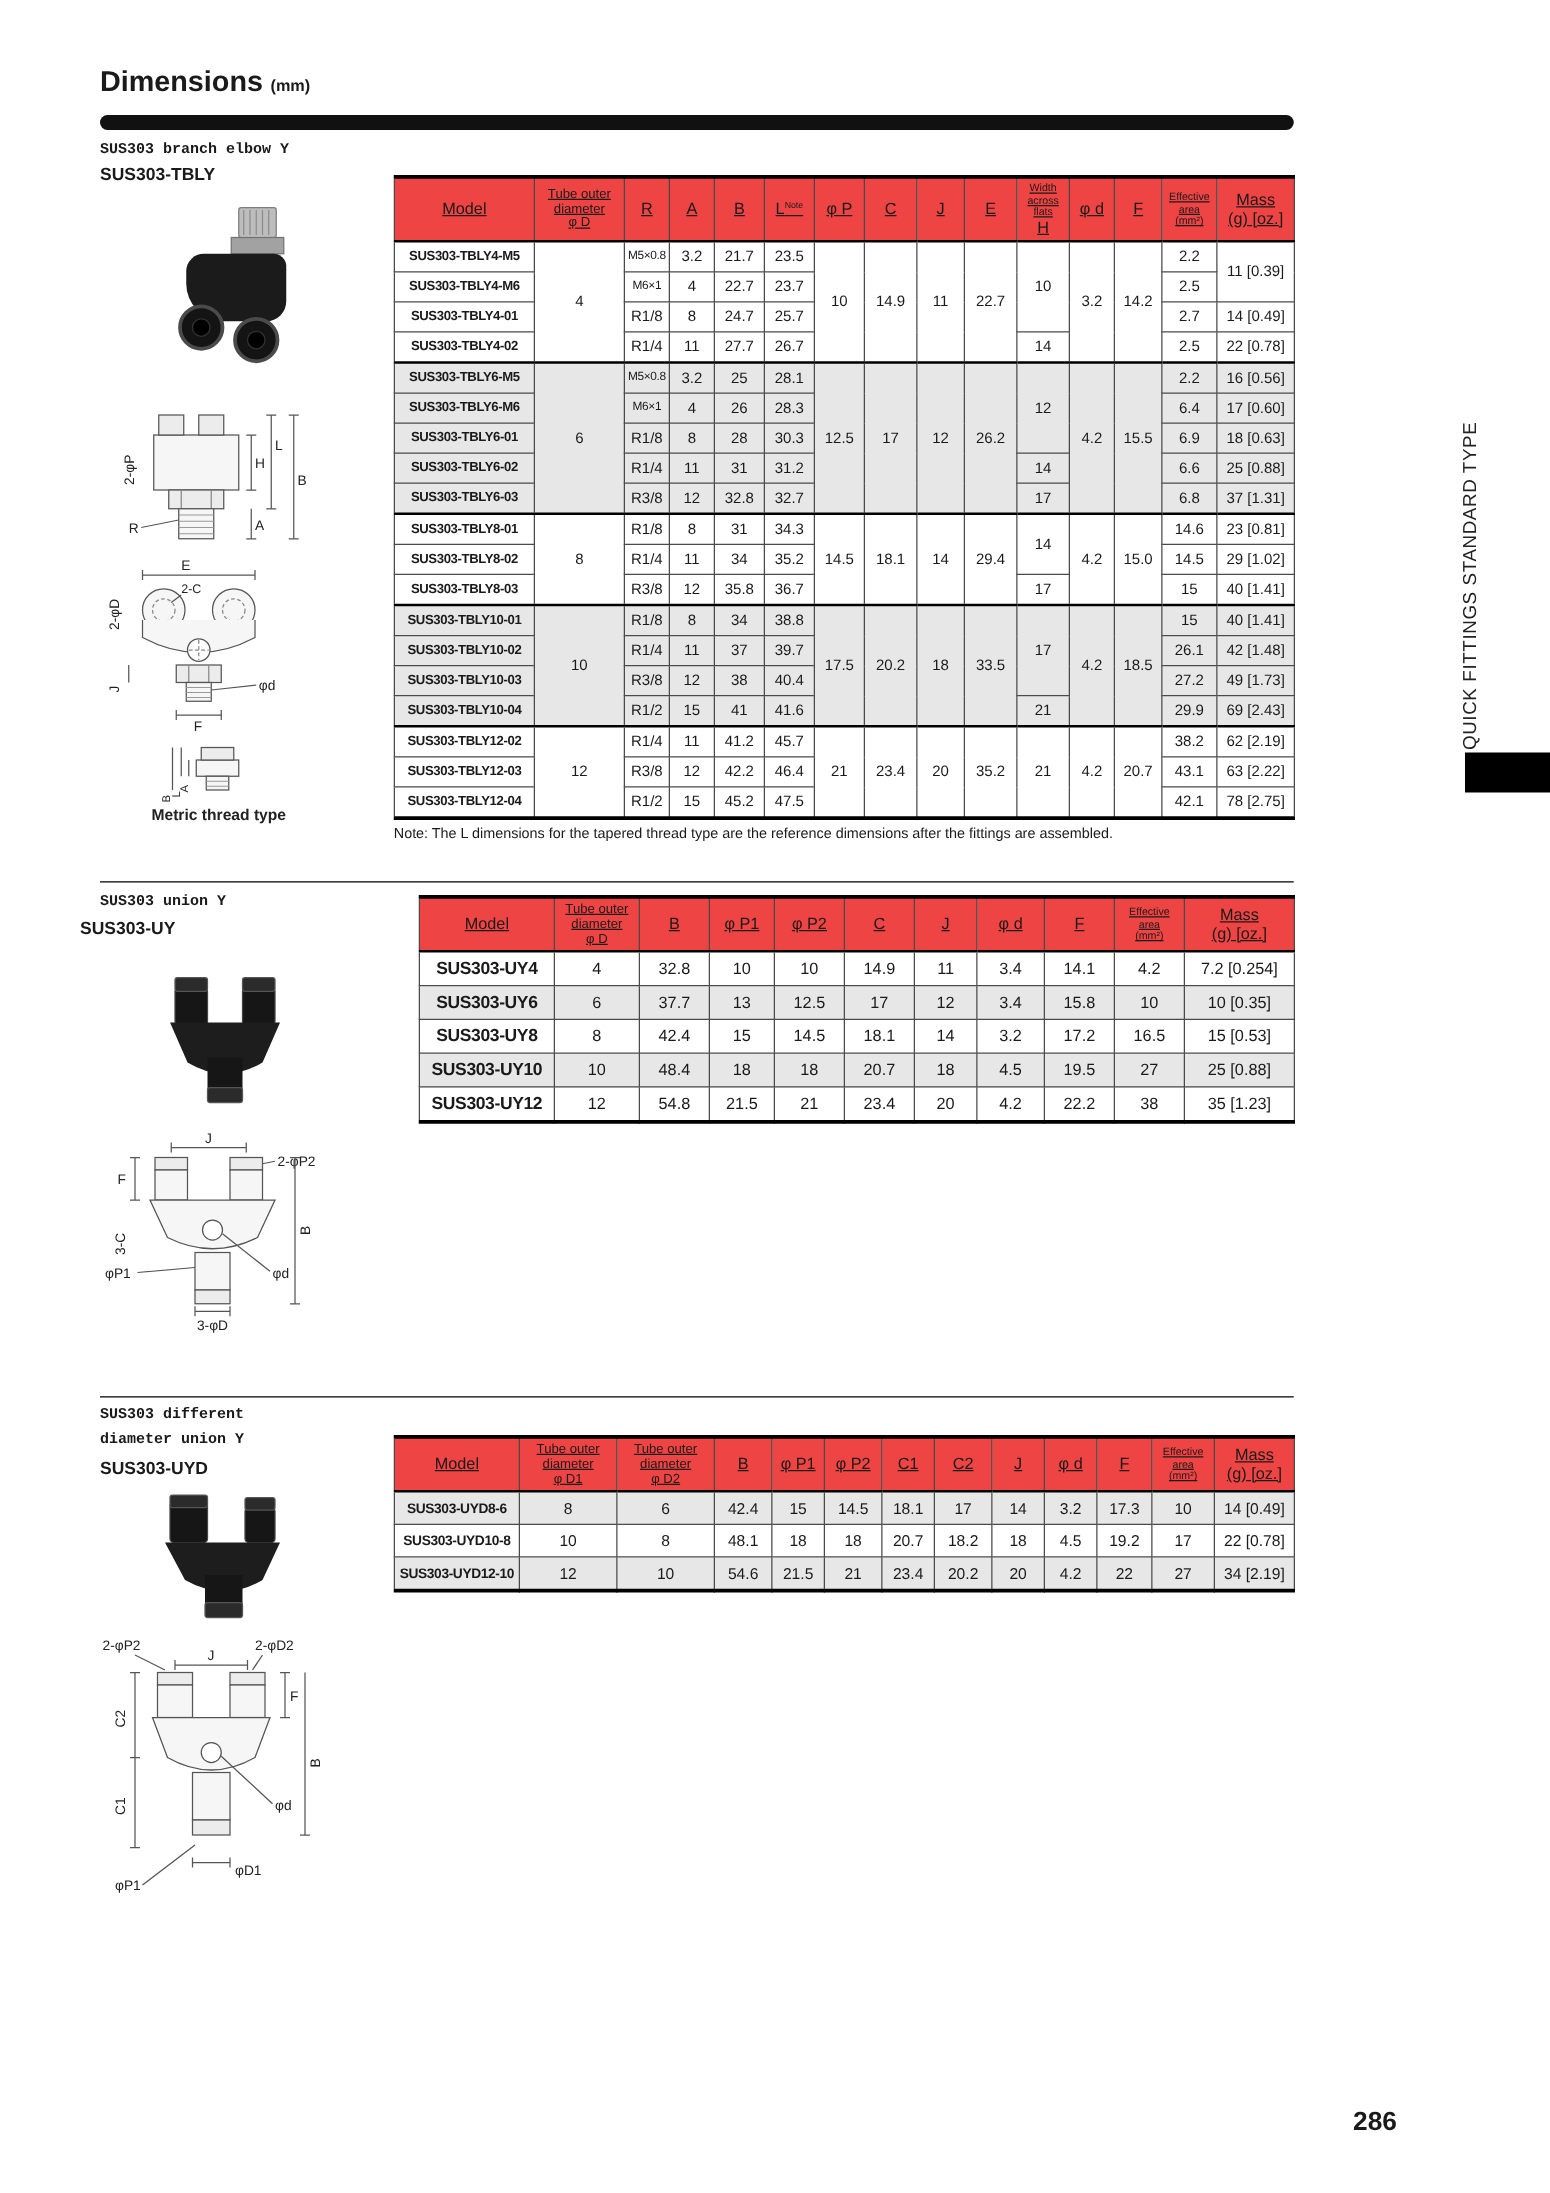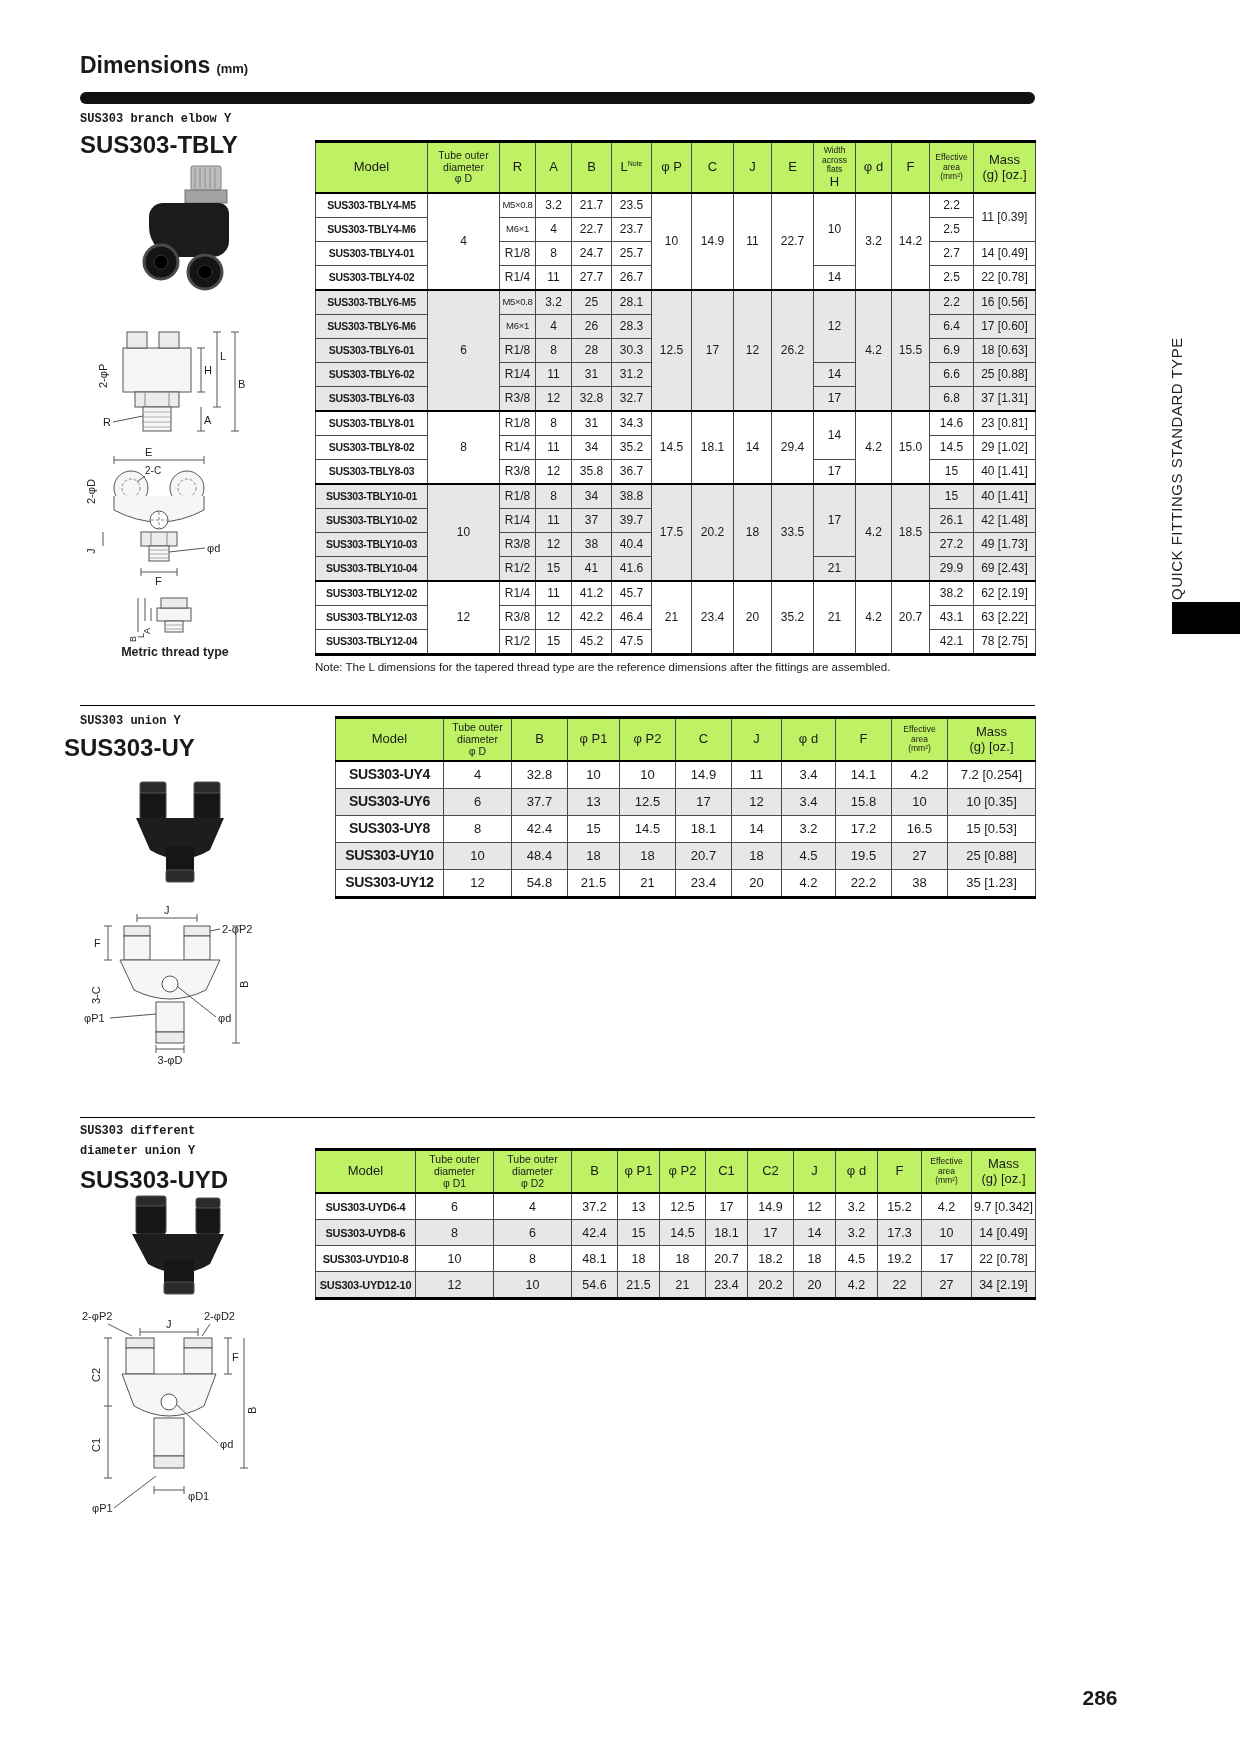--- a/index.html
+++ b/index.html
@@ -3,30 +3,30 @@
 <meta charset="utf-8">
 <style>
   html,body{margin:0;padding:0;background:#fff;}
   .page{position:relative;width:1240px;height:1754px;background:#ffffff;
         font-family:"Liberation Sans",sans-serif;color:#1a1a1a;overflow:hidden;}
   .abs{position:absolute;}
   .title{font-size:23px;font-weight:bold;letter-spacing:0;}
   .title .unit{font-size:13px;font-weight:bold;margin-left:6px;}
   .bar{background:#111;border-radius:7px;}
   .sec-h1{font-size:12px;font-weight:bold;font-family:Liberation Mono, monospace;}
-  .sec-h2{font-size:24px;font-weight:bold;}
+  .sec-h2{font-size:14px;font-weight:bold;}
   .rule{border-top:1.5px solid #000;}
   .note{font-size:11.5px;margin-top:5px;}
   
   table.dim{border-collapse:collapse;table-layout:fixed;width:100%;
             border-top:3px solid #000;border-bottom:3px solid #000;}
   table.dim th,table.dim td{border:1px solid #4a4a4a;text-align:center;vertical-align:middle;
             padding:0 1px;line-height:1.12;}
-  table.dim thead th{background:#bef264;font-weight:normal;font-size:11px;
-            border-bottom:2.5px solid #000;padding:3px 1px;}
+  table.dim thead th{background:#ef4444;font-weight:normal;font-size:11px;
+            border-bottom:2.5px solid #000;padding:3px 1px;text-decoration:underline;}
   table.dim thead th.mid div{font-size:10.5px;}
   table.dim thead th.tiny div{font-size:8.5px;}
   table.dim thead th div.lg{font-size:13px;}
   table.dim thead th sup{font-size:7px;}
   table.dim thead th span.lg{font-size:13px;}
   tr.shade td{background:#e7e7e7;}
   tr.grp td{border-top:2px solid #000;}
   td.model{text-align:left;font-weight:bold;letter-spacing:-0.3px;padding-left:3px;}
   td.sm{font-size:9.5px !important;letter-spacing:-0.3px;}
   .t1 td{height:23px;font-size:12px;}
@@ -755,35 +755,20 @@
                 <div>area</div>
                 <div>(mm²)</div>
               </th>
               <th>
                 <div class="lg">Mass</div>
                 <div class="lg">(g) [oz.]</div>
               </th>
             </tr>
           </thead>
           <tbody>
-            <tr>
-              <td class="model">SUS303-UYD6-4</td>
-              <td>6</td>
-              <td>4</td>
-              <td>37.2</td>
-              <td>13</td>
-              <td>12.5</td>
-              <td>17</td>
-              <td>14.9</td>
-              <td>12</td>
-              <td>3.2</td>
-              <td>15.2</td>
-              <td>4.2</td>
-              <td>9.7 [0.342]</td>
-            </tr>
             <tr class="shade">
               <td class="model">SUS303-UYD8-6</td>
               <td>8</td>
               <td>6</td>
               <td>42.4</td>
               <td>15</td>
               <td>14.5</td>
               <td>18.1</td>
               <td>17</td>
               <td>14</td>

